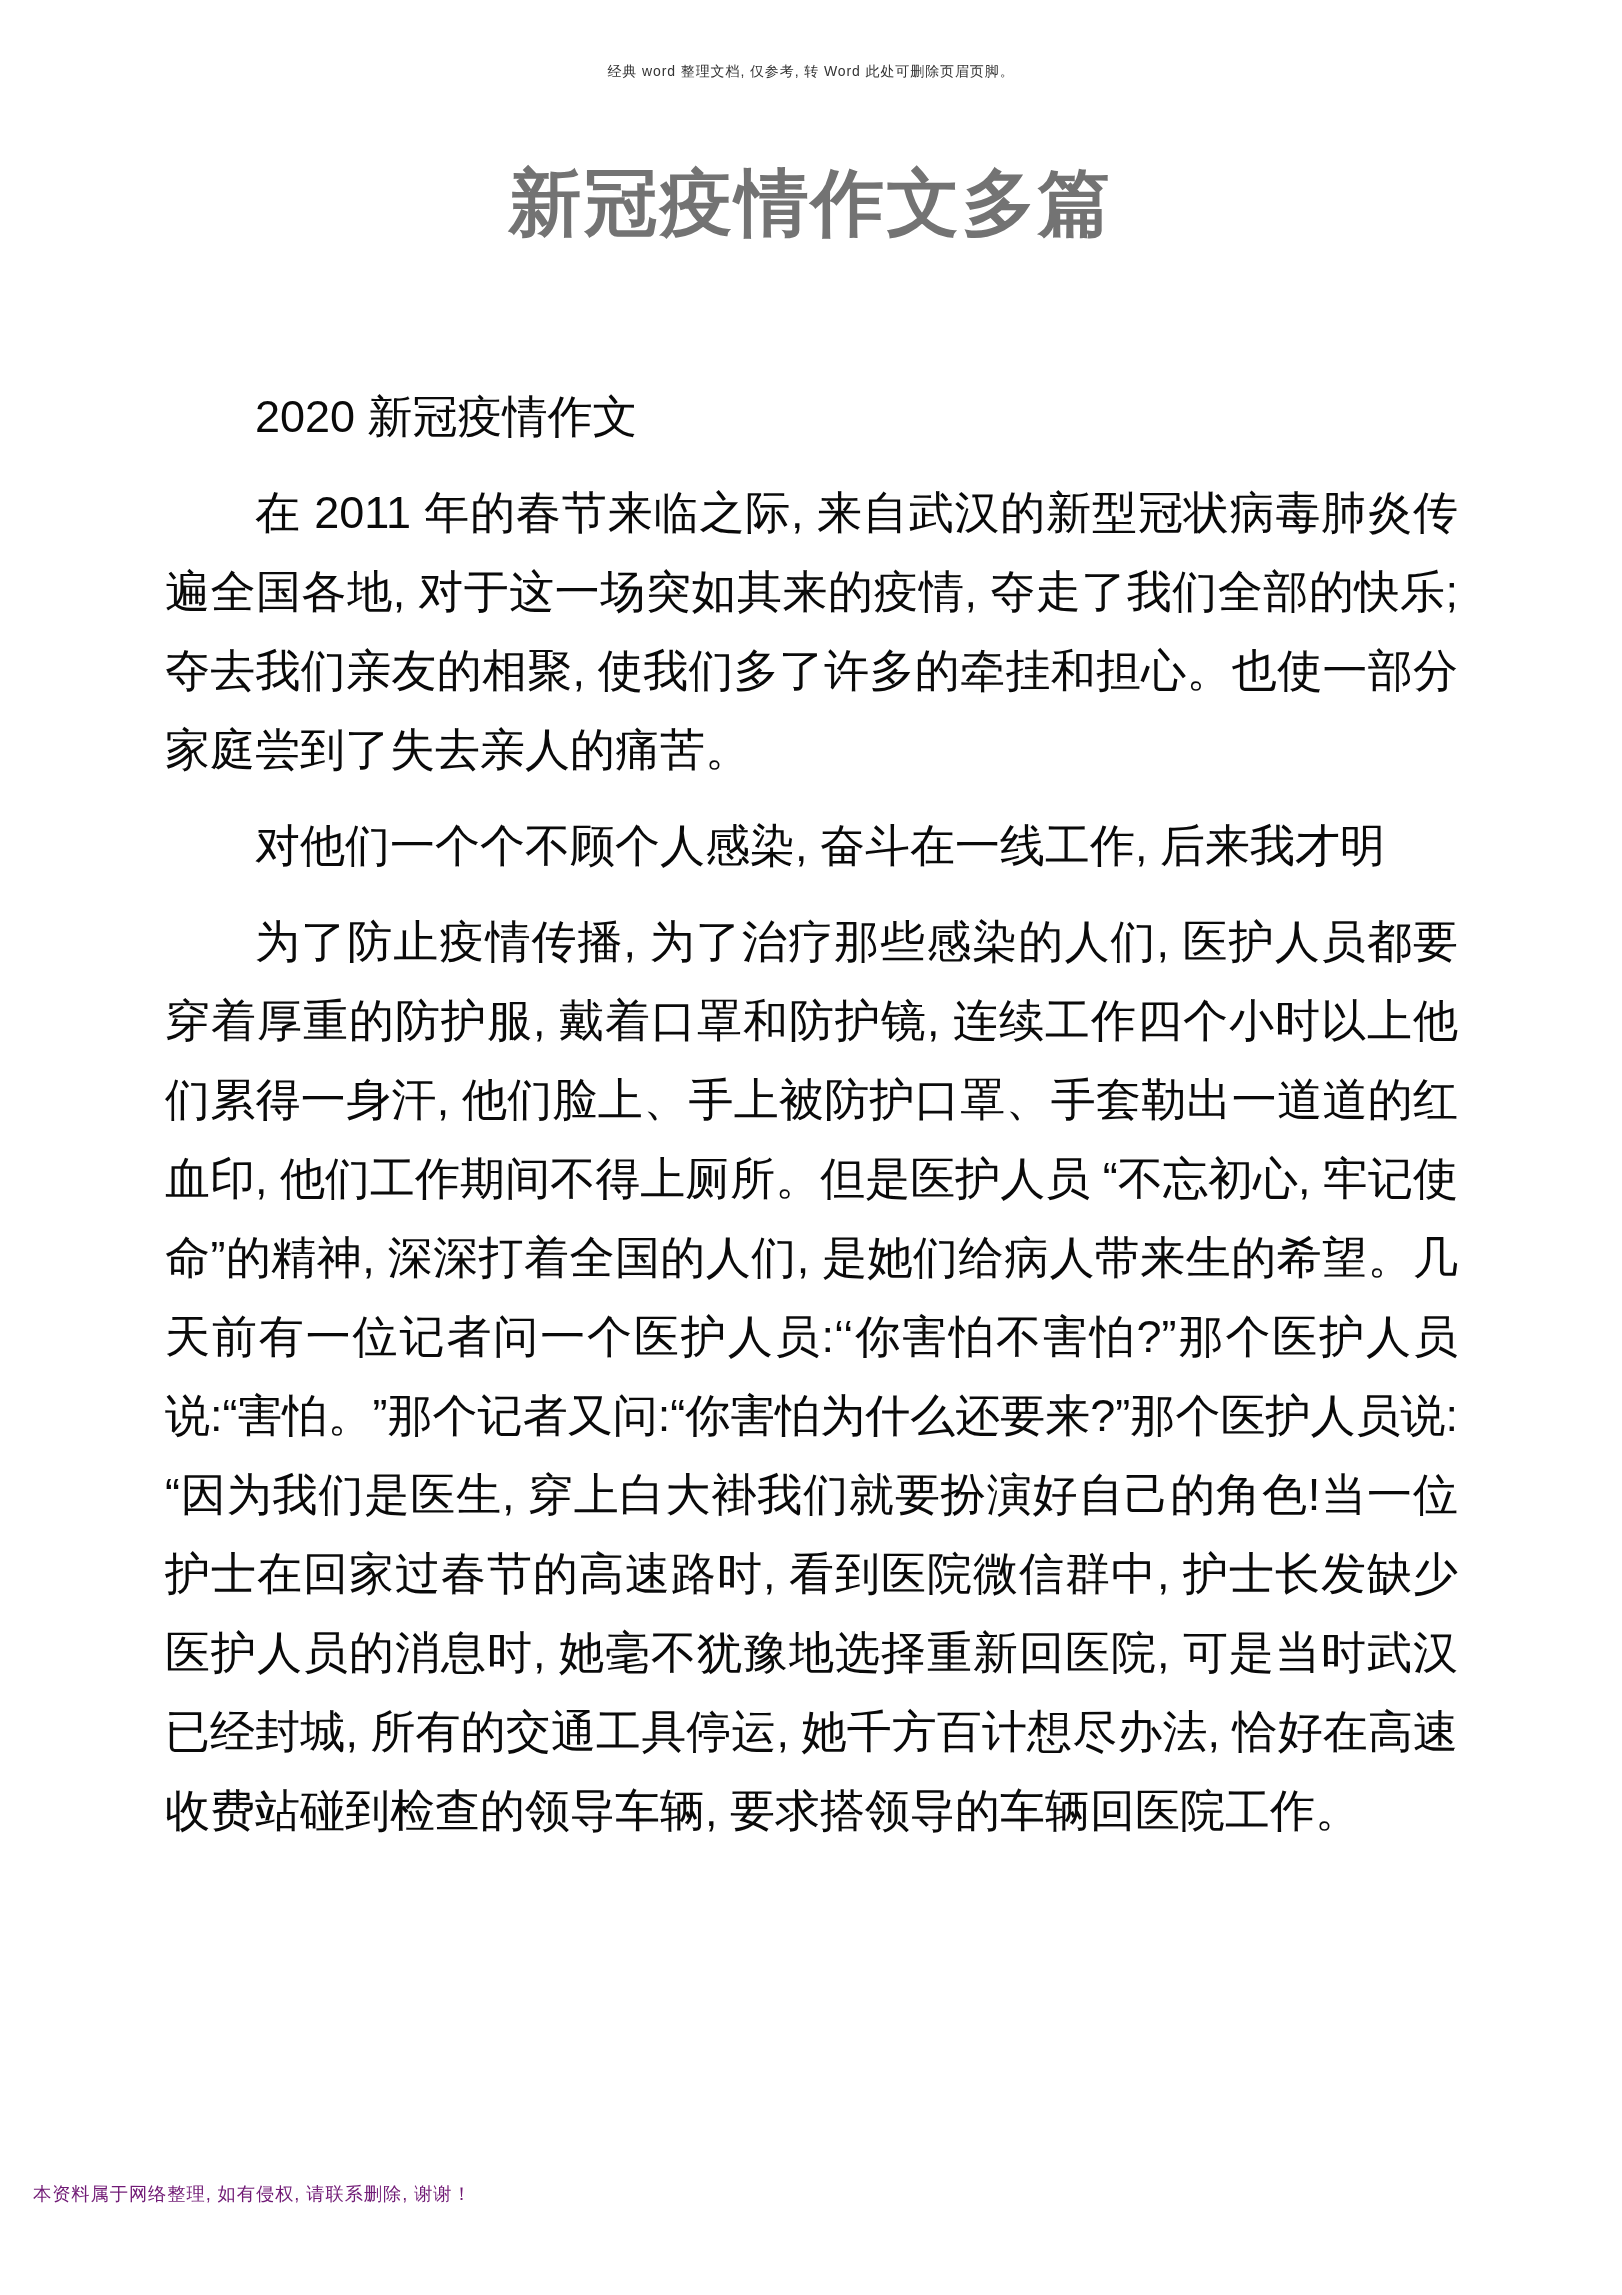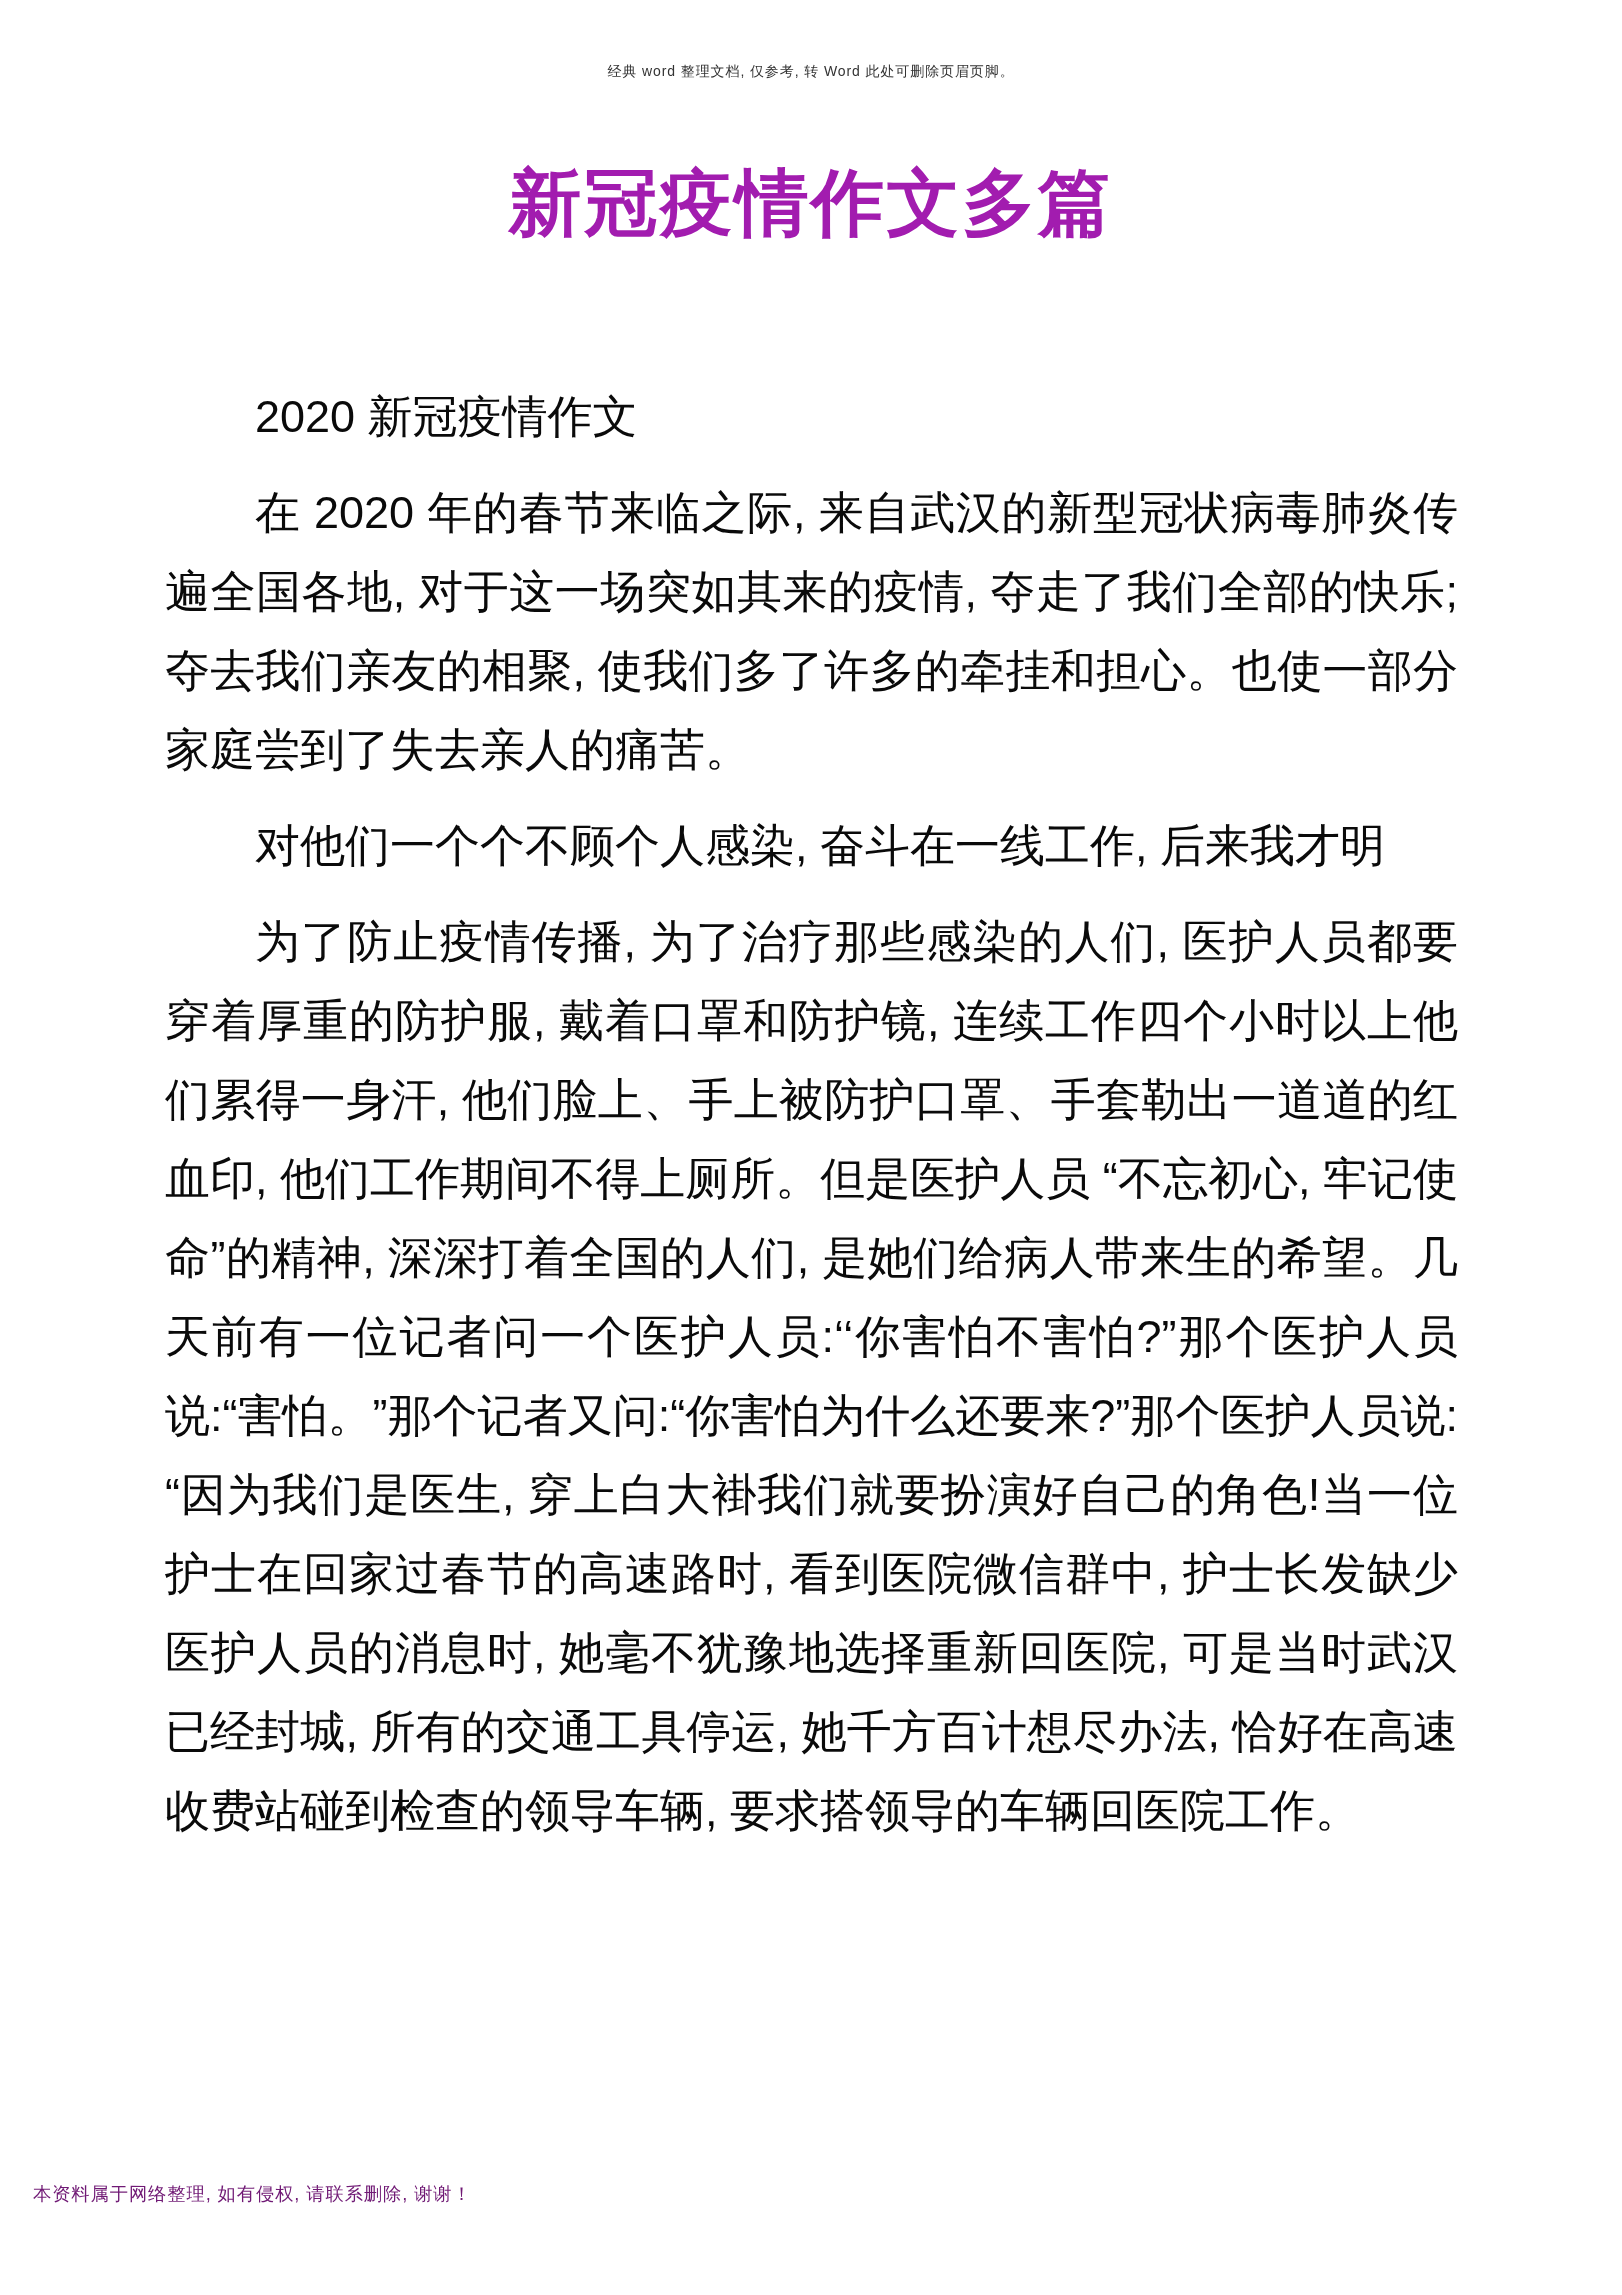--- a/index.html
+++ b/index.html
@@ -29,21 +29,21 @@
   .doc-title {
     position: absolute;
     top: 155px;
     left: 0;
     width: 100%;
     margin: 0;
     text-align: center;
     font-size: 73px;
     font-weight: 700;
     letter-spacing: 2.6px;
-    color: #a21caf;
+    color: #737373;
   }
   .doc-body {
     position: absolute;
     top: 360px;
     left: 148px;
     width: 1327px;
     font-size: 45px;
     line-height: 79px;
     text-align: justify;
     text-justify: inter-ideograph;
@@ -68,21 +68,21 @@
 <body>
 
 <div class="page">
 
   <div class="header-note">经典 word 整理文档, 仅参考, 转 Word 此处可删除页眉页脚。</div>
 
   <h1 class="doc-title">新冠疫情作文多篇</h1>
 
   <div class="doc-body">
     <p>2020 新冠疫情作文</p>
-    <p>在 2020 年的春节来临之际, 来自武汉的新型冠状病毒肺炎传遍全国各地, 对于这一场突如其来的疫情, 夺走了我们全部的快乐;夺去我们亲友的相聚, 使我们多了许多的牵挂和担心。也使一部分家庭尝到了失去亲人的痛苦。</p>
+    <p>在 2011 年的春节来临之际, 来自武汉的新型冠状病毒肺炎传遍全国各地, 对于这一场突如其来的疫情, 夺走了我们全部的快乐;夺去我们亲友的相聚, 使我们多了许多的牵挂和担心。也使一部分家庭尝到了失去亲人的痛苦。</p>
     <p>对他们一个个不顾个人感染, 奋斗在一线工作, 后来我才明</p>
     <p>为了防止疫情传播, 为了治疗那些感染的人们, 医护人员都要穿着厚重的防护服, 戴着口罩和防护镜, 连续工作四个小时以上他们累得一身汗, 他们脸上、手上被防护口罩、手套勒出一道道的红血印, 他们工作期间不得上厕所。但是医护人员 “不忘初心, 牢记使命”的精神, 深深打着全国的人们, 是她们给病人带来生的希望。几天前有一位记者问一个医护人员:‘‘你害怕不害怕?”那个医护人员说:“害怕。”那个记者又问:“你害怕为什么还要来?”那个医护人员说:“因为我们是医生, 穿上白大褂我们就要扮演好自己的角色!当一位护士在回家过春节的高速路时, 看到医院微信群中, 护士长发缺少医护人员的消息时, 她毫不犹豫地选择重新回医院, 可是当时武汉已经封城, 所有的交通工具停运, 她千方百计想尽办法, 恰好在高速收费站碰到检查的领导车辆, 要求搭领导的车辆回医院工作。</p>
   </div>
 
   <div class="footer-note">本资料属于网络整理, 如有侵权, 请联系删除, 谢谢！</div>
 
 </div>
 
 
 </body></html>

